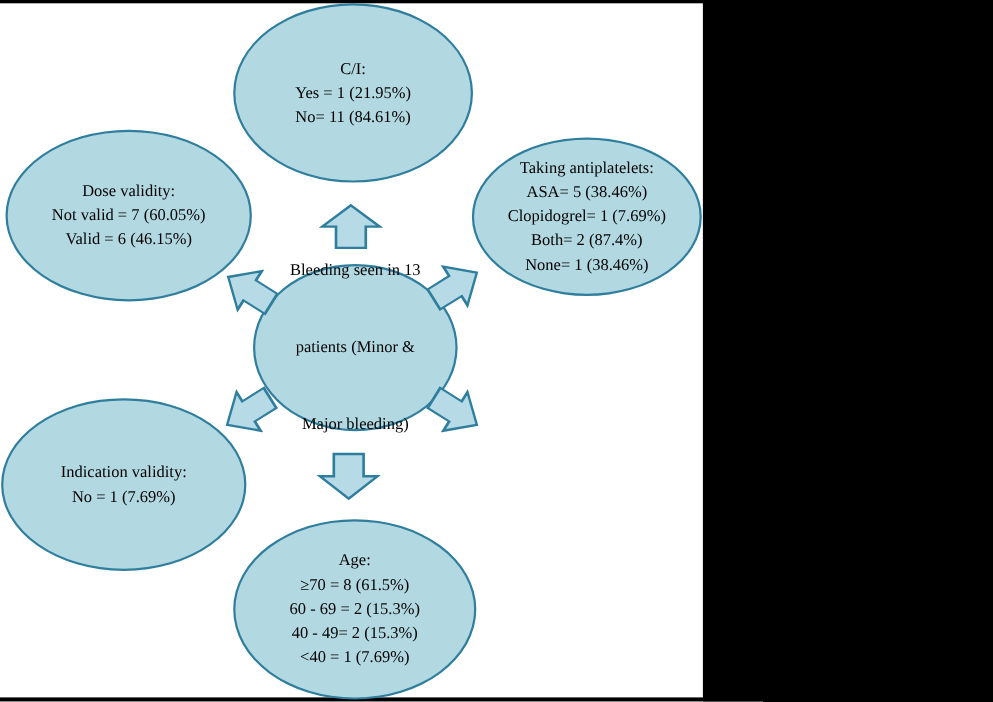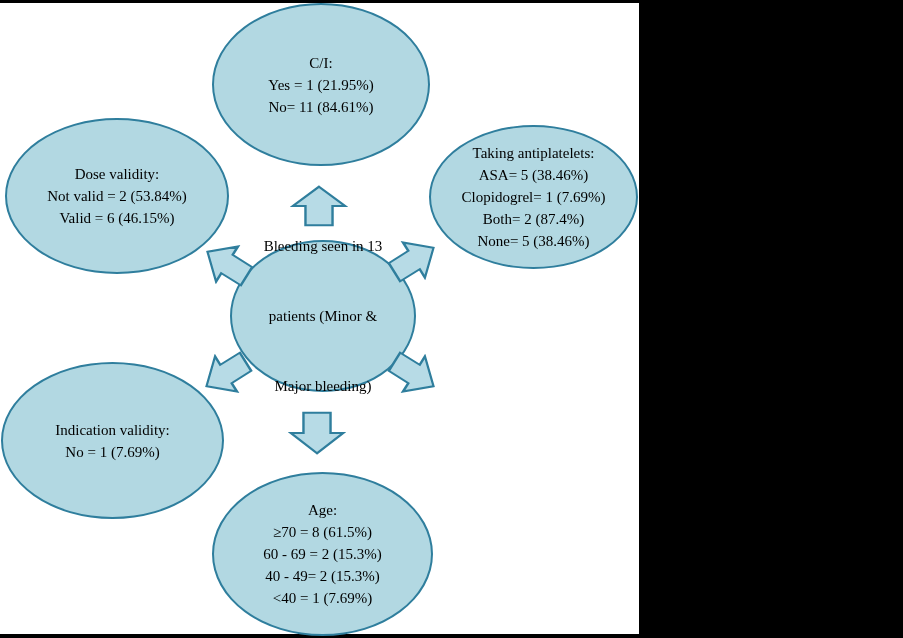--- a/index.html
+++ b/index.html
@@ -43,26 +43,26 @@
     <div>C/I:</div>
     <div>Yes = 1 (21.95%)</div>
     <div>No= 11 (84.61%)</div>
   </div>
 
   <div class="ellipse" style="left:429px; top:125px; width:209px; height:144px;">
     <div>Taking antiplatelets:</div>
     <div>ASA= 5 (38.46%)</div>
     <div>Clopidogrel= 1 (7.69%)</div>
     <div>Both= 2 (87.4%)</div>
-    <div>None= 5 (38.46%)</div>
+    <div>None= 1 (38.46%)</div>
   </div>
 
   <div class="ellipse" style="left:5px; top:118px; width:224px; height:156px;">
     <div>Dose validity:</div>
-    <div>Not valid = 2 (53.84%)</div>
+    <div>Not valid = 7 (60.05%)</div>
     <div>Valid = 6 (46.15%)</div>
   </div>
 
   <div class="ellipse" style="left:230px; top:240px; width:186px; height:152px;gap:48px;">
     <div>Bleeding seen in 13</div>
     <div>patients (Minor &amp;</div>
     <div>Major bleeding)</div>
   </div>
 
   <div class="ellipse" style="left:1px; top:362px; width:223px; height:157px;">

